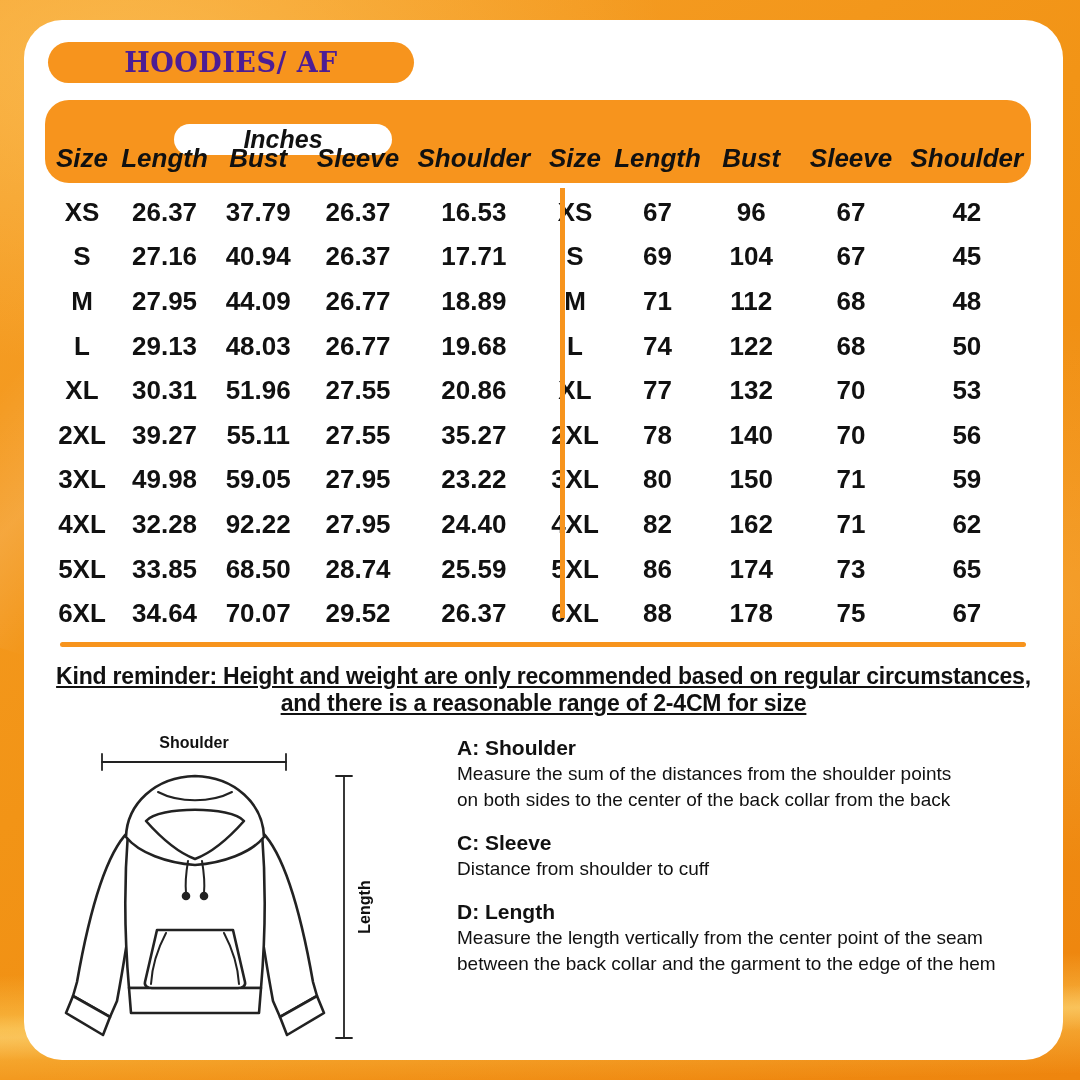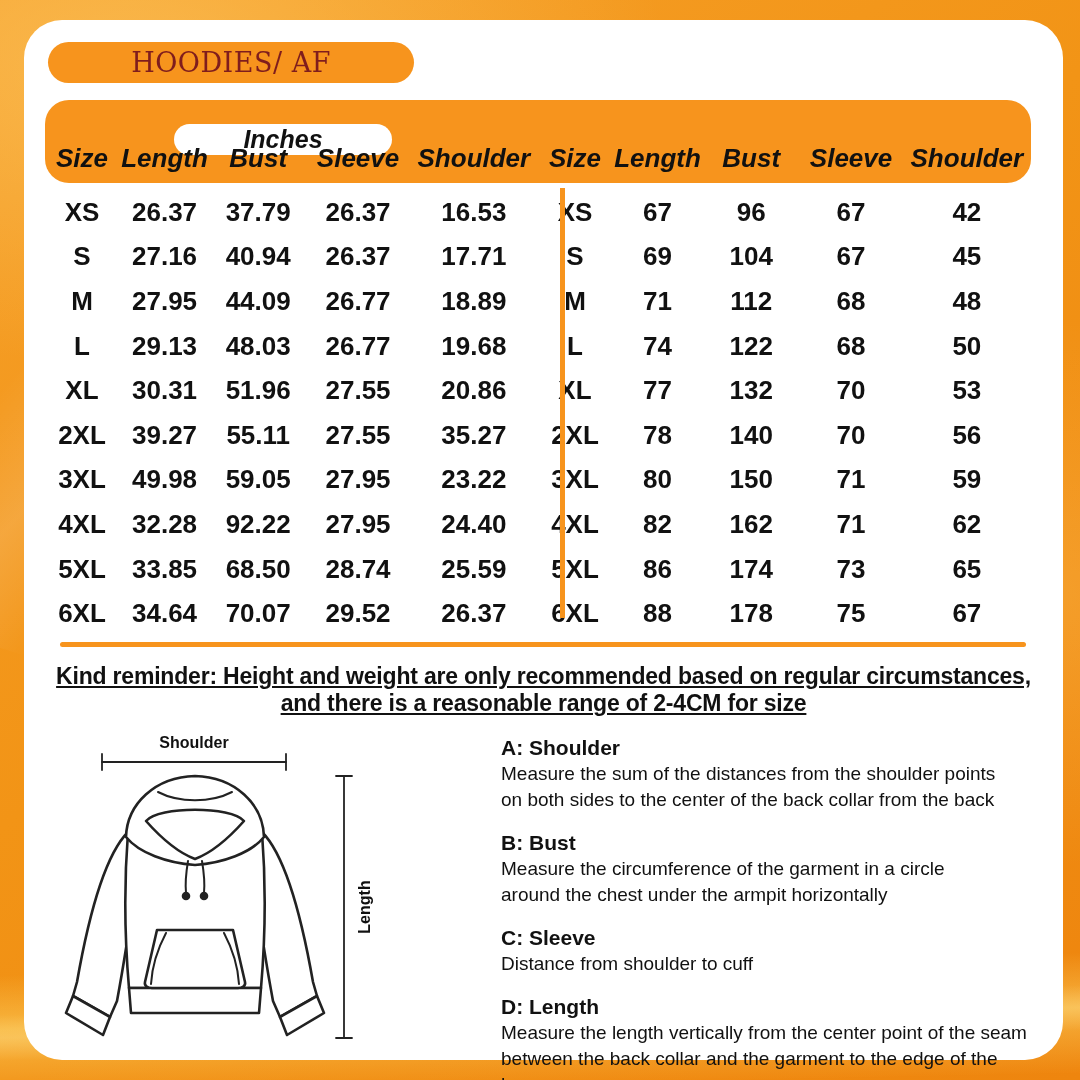--- a/index.html
+++ b/index.html
@@ -24,21 +24,21 @@
   .card{
     position:absolute;left:24px;top:20px;width:1039px;height:1040px;
     background:#fff;border-radius:38px;
   }
   
   .title-pill{
     position:absolute;left:24px;top:22px;width:366px;height:41px;border-radius:21px;
     background:#f7941d;display:flex;align-items:center;justify-content:center;
   }
   .title-pill span{
-    font-family:"DejaVu Serif",serif;font-weight:normal;font-size:27px;color:#7f1d1d;letter-spacing:.5px;
+    font-family:"DejaVu Serif",serif;font-weight:bold;font-size:27px;color:#4c1d95;letter-spacing:.5px;
   }
   
   .thead{
     position:absolute;left:21px;top:80px;width:986px;height:83px;background:#f7941d;
     border-radius:24px;display:flex;
   }
   .thead-half{position:relative;width:50%;height:100%;}
   .unit-pill{
     position:absolute;top:24px;left:129px;width:218px;height:31px;border-radius:16px;background:#fff;
     display:flex;align-items:center;justify-content:center;font-style:italic;
@@ -64,21 +64,21 @@
     position:absolute;left:36px;top:622px;width:966px;height:5px;background:#f7941d;border-radius:3px;
   }
   
   .reminder{
     position:absolute;left:0;top:643px;width:100%;text-align:center;
     font-size:23px;font-weight:bold;line-height:27px;letter-spacing:-.2px;white-space:pre-line;text-decoration:underline;
   }
   
   .diagram{position:absolute;left:30px;top:700px;width:382px;height:332px;}
   .guide{position:absolute;left:433px;top:714px;width:575px;}
-  .guide-item{margin-bottom:16px;margin-left:44px;}
+  .guide-item{margin-bottom:16px;}
   .guide-item h3{margin:0;font-size:21px;line-height:27px;font-weight:bold;}
   .guide-item p{margin:0;font-size:19px;line-height:26px;white-space:pre-line;}
   svg text{font-family:"Liberation Sans",sans-serif;}
 </style>
 </head>
 <body>
 
 <div class="bg">
   <div class="wave w3"></div>
   <div class="wave w2"></div>
@@ -271,25 +271,20 @@
     </g>
   </svg>
 
   <div class="guide">
       <div class="guide-item">
         <h3>A: Shoulder</h3>
         <p>Measure the sum of the distances from the shoulder points
 on both sides to the center of the back collar from the back</p>
       </div>
       <div class="guide-item">
-        <h3>B: Bust</h3>
-        <p>Measure the circumference of the garment in a circle
-around the chest under the armpit horizontally</p>
-      </div>
-      <div class="guide-item">
         <h3>C: Sleeve</h3>
         <p>Distance from shoulder to cuff</p>
       </div>
       <div class="guide-item">
         <h3>D: Length</h3>
         <p>Measure the length vertically from the center point of the seam
 between the back collar and the garment to the edge of the hem</p>
       </div>
     </div>
 

